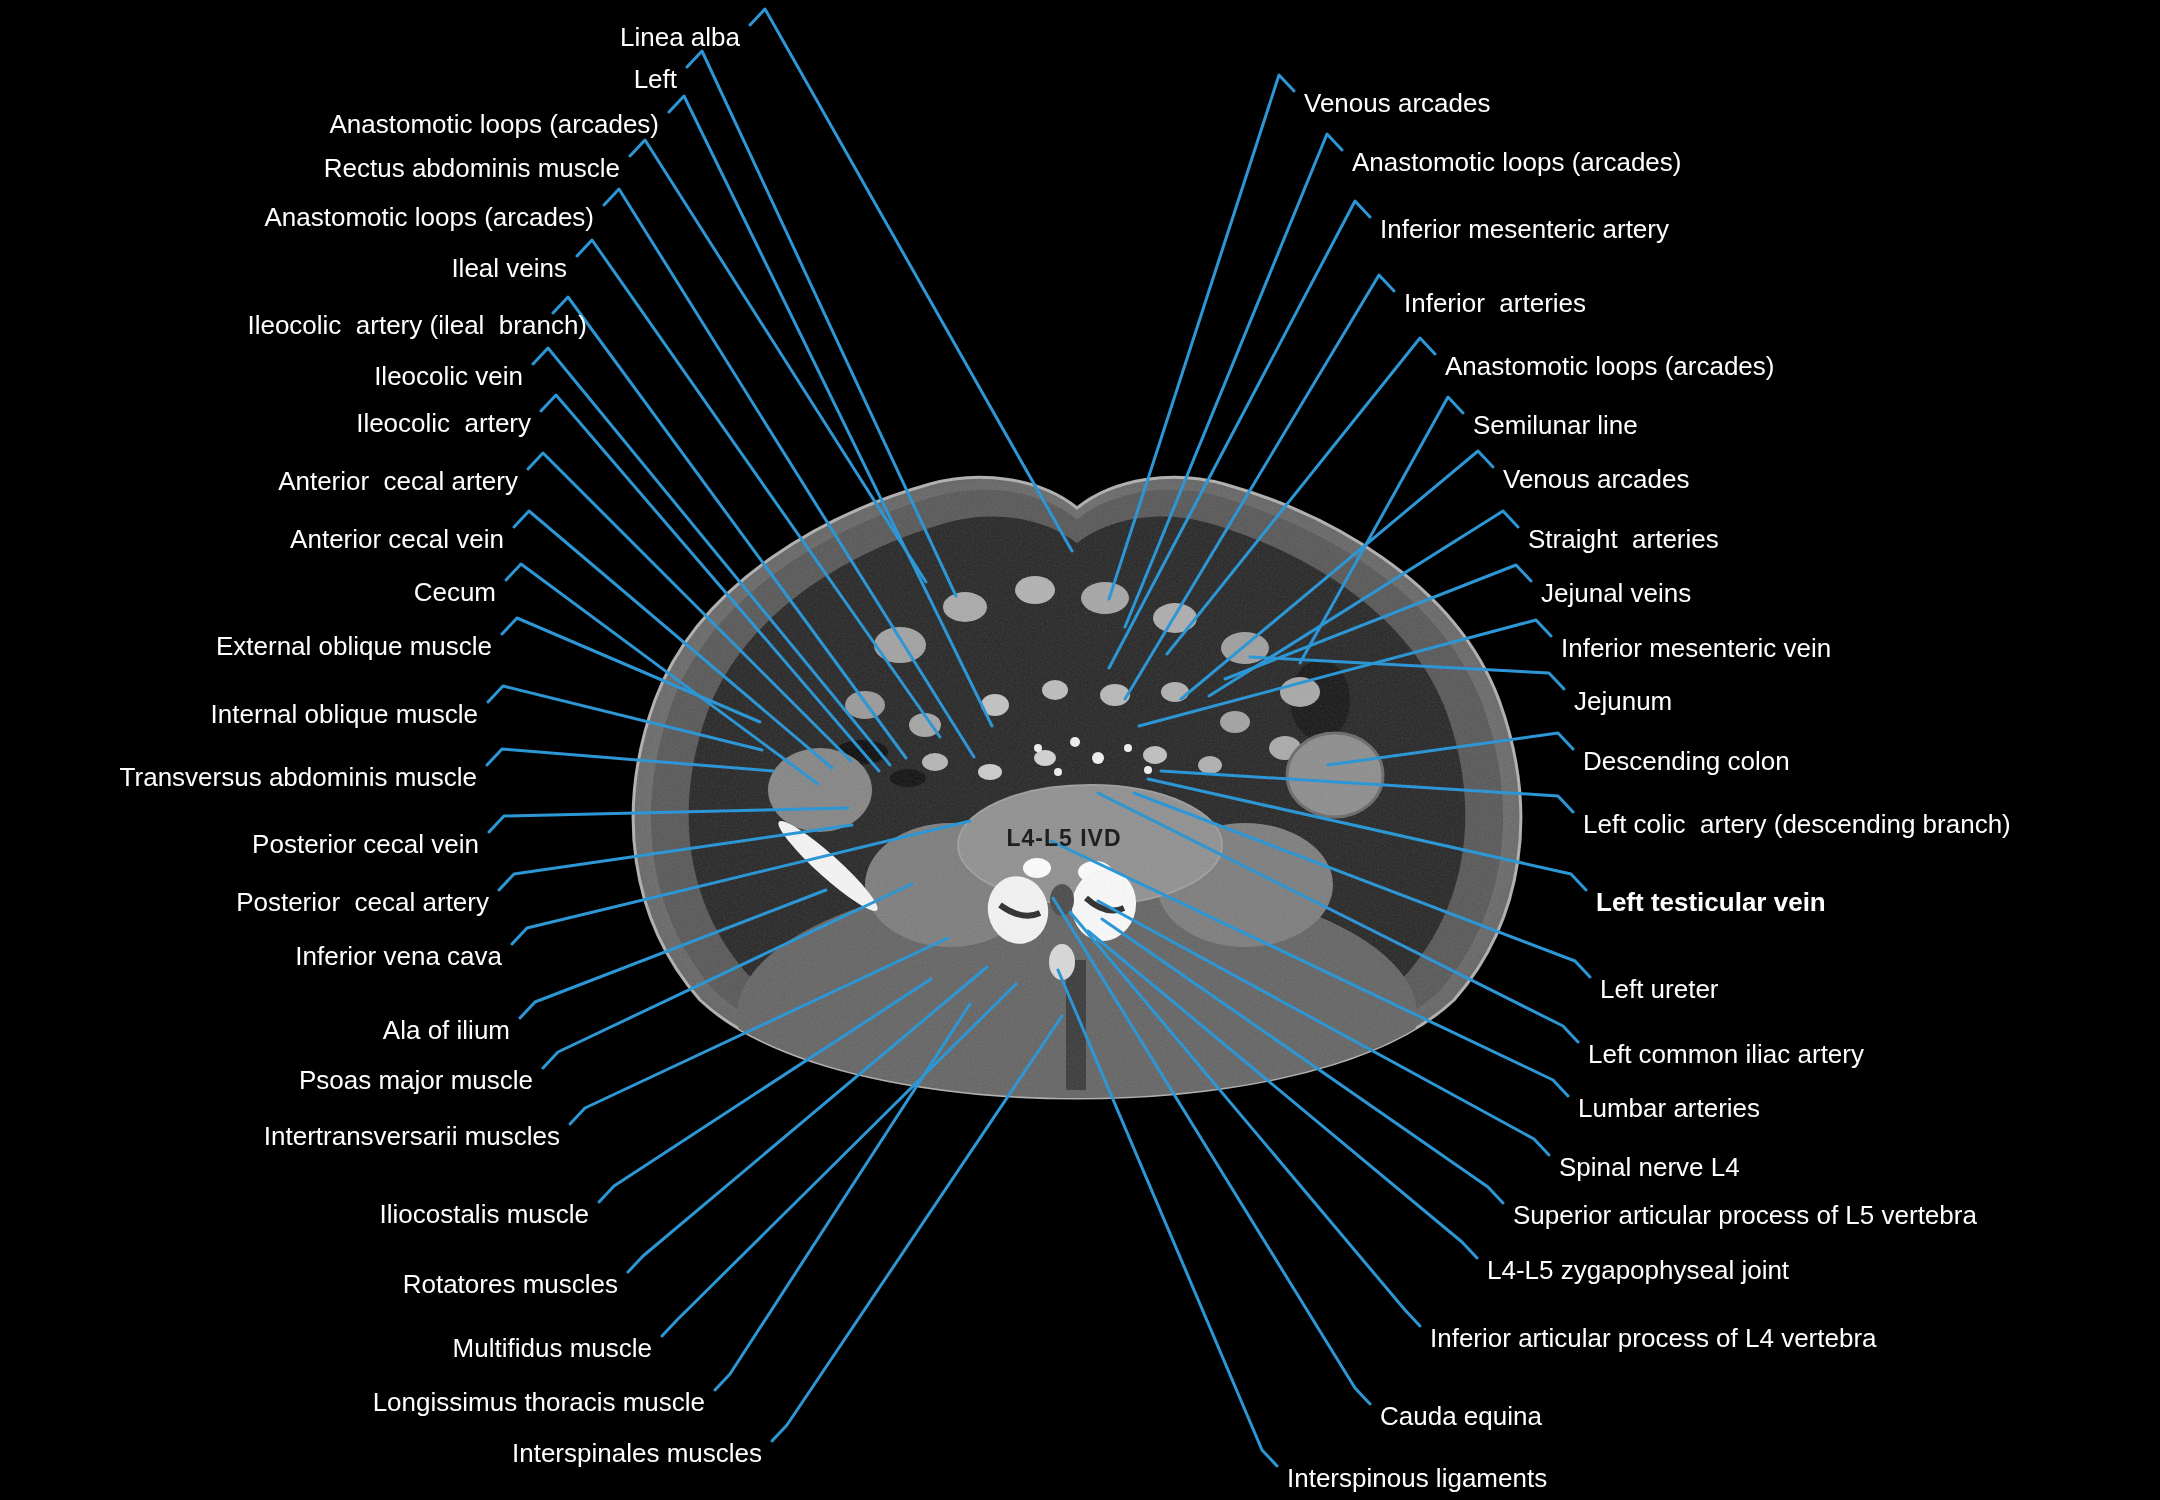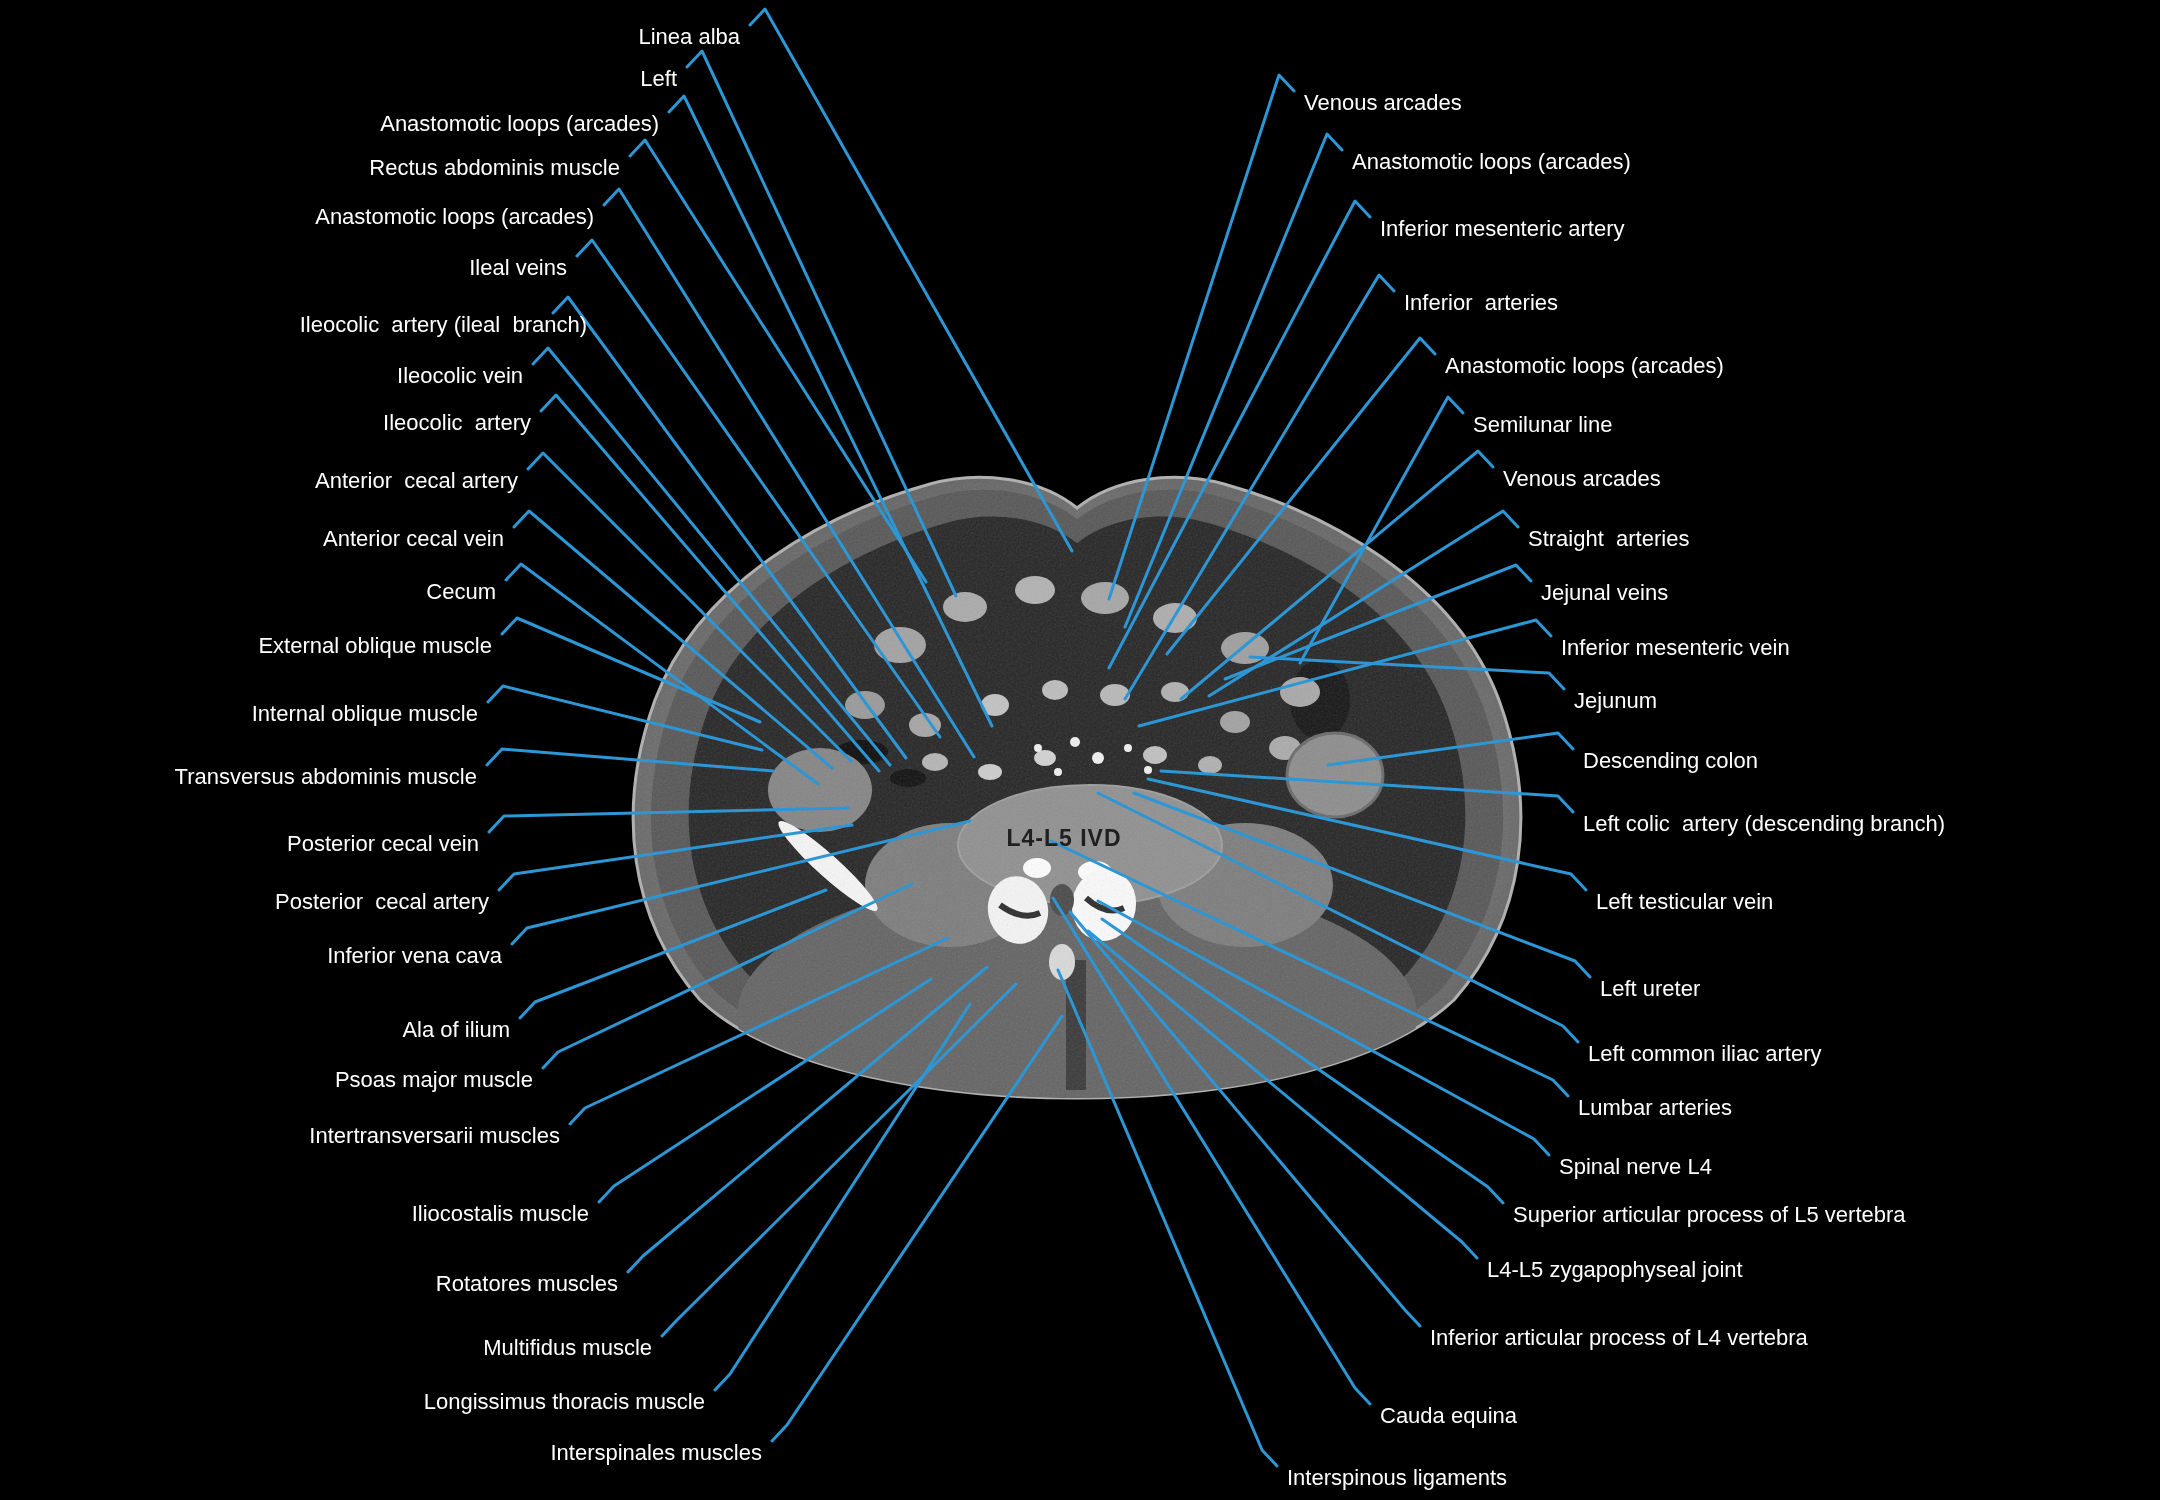--- a/index.html
+++ b/index.html
@@ -1,20 +1,20 @@
 <!DOCTYPE html>
 <html style="--leader-color: #2d97d6; --label-color: #ffffff; --ct-label-color: #1f1f1f;"><head>
 <meta charset="utf-8">
 <style>
   html,body{margin:0;padding:0;background:#000;}
   #stage{position:relative;width:2160px;height:1500px;background:#000;overflow:hidden;
          font-family:"Liberation Sans","DejaVu Sans",sans-serif;}
   #ct-svg,#line-svg{position:absolute;left:0;top:0;}
   .label{position:absolute;white-space:pre;color:var(--label-color,#fff);
-         font-size:22px;line-height:1.1;transform:translate(0,-50%);}
+         font-size:26px;line-height:1.1;transform:translate(0,-50%);}
   .label.left{transform:translate(-100%,-50%);}
   #ct-slice-label{position:absolute;transform:translate(-50%,-50%);
          color:var(--ct-label-color,#1c1c1c);font-size:23px;letter-spacing:1px;font-weight:bold;}
   polyline.leader{fill:none;stroke:var(--leader-color,#2d97d6);stroke-width:3;
          stroke-linejoin:round;stroke-linecap:round;}
 </style>
 </head>
 <body>
 
 <div id="stage">
@@ -210,21 +210,21 @@
       <div class="label right" style="left: 1404px; top: 303px;">Inferior  arteries</div>
       <div class="label right" style="left: 1445px; top: 366px;">Anastomotic loops (arcades)</div>
       <div class="label right" style="left: 1473px; top: 425px;">Semilunar line</div>
       <div class="label right" style="left: 1503px; top: 479px;">Venous arcades</div>
       <div class="label right" style="left: 1528px; top: 539px;">Straight  arteries</div>
       <div class="label right" style="left: 1541px; top: 593px;">Jejunal veins</div>
       <div class="label right" style="left: 1561px; top: 648px;">Inferior mesenteric vein</div>
       <div class="label right" style="left: 1574px; top: 701px;">Jejunum</div>
       <div class="label right" style="left: 1583px; top: 761px;">Descending colon</div>
       <div class="label right" style="left: 1583px; top: 824px;">Left colic  artery (descending branch)</div>
-      <div class="label right" style="left: 1596px; top: 902px;">Left testicular vein</div>
+      <div class="label right" style="left: 1596px; top: 902px; font-weight: bold;">Left testicular vein</div>
       <div class="label right" style="left: 1600px; top: 989px;">Left ureter</div>
       <div class="label right" style="left: 1588px; top: 1054px;">Left common iliac artery</div>
       <div class="label right" style="left: 1578px; top: 1108px;">Lumbar arteries</div>
       <div class="label right" style="left: 1559px; top: 1167px;">Spinal nerve L4</div>
       <div class="label right" style="left: 1513px; top: 1215px;">Superior articular process of L5 vertebra</div>
       <div class="label right" style="left: 1487px; top: 1270px;">L4-L5 zygapophyseal joint</div>
       <div class="label right" style="left: 1430px; top: 1338px;">Inferior articular process of L4 vertebra</div>
       <div class="label right" style="left: 1380px; top: 1416px;">Cauda equina</div>
       <div class="label right" style="left: 1287px; top: 1478px;">Interspinous ligaments</div>
     </div>

